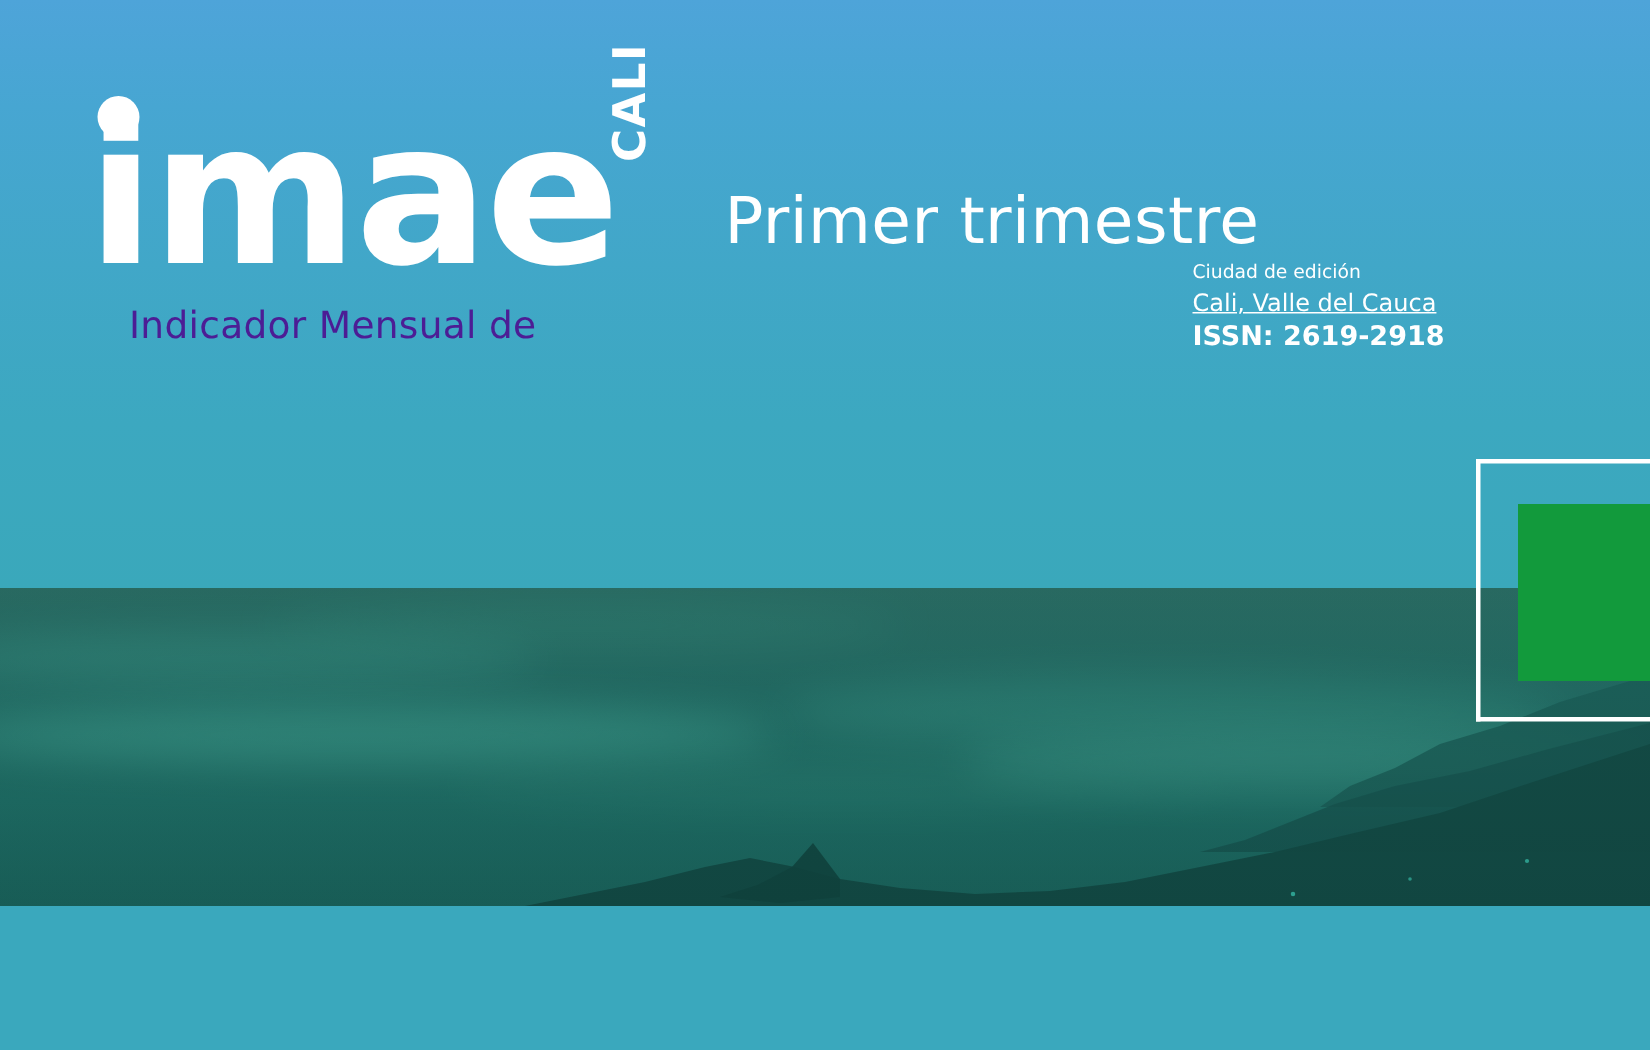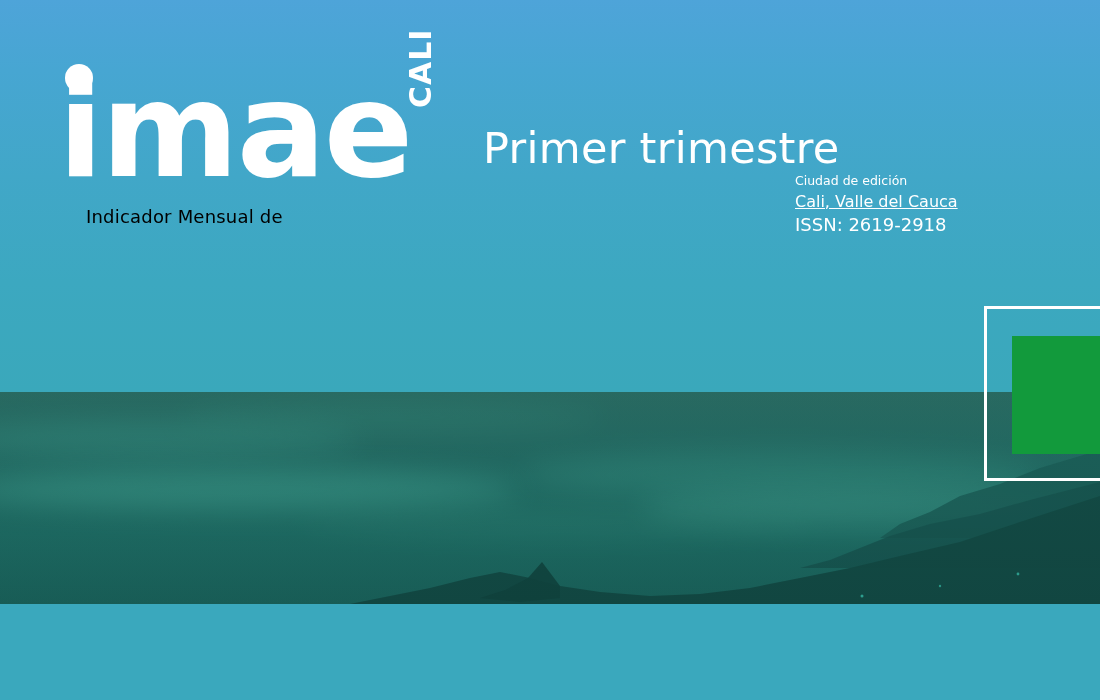--- a/index.html
+++ b/index.html
@@ -121,23 +121,23 @@
     color:#ffffff;
     letter-spacing:1px;
     transform:rotate(-90deg);
     transform-origin:left top;
     font-family:"DejaVu Sans", sans-serif;
     white-space:nowrap;
   }
   .tagline {
     margin-top:6px;
     margin-left:28px;
-    font-size:18px;
+    font-size:25px;
     line-height:34px;
-    color:#000000;
+    color:#4c1d95;
     font-weight:400;
     font-family:"DejaVu Sans", sans-serif;
     letter-spacing:.2px;
   }
 
   
   .quarter {
     position:absolute;
     left:483px; top:122px;
     font-size:43px;
@@ -150,21 +150,21 @@
 
   
   .edition {
     position:absolute;
     left:795px; top:130px;
     color:#ffffff;
     font-family:"DejaVu Sans", sans-serif;
   }
   .ed-small { font-size:12.5px; line-height:20px; font-weight:400;margin-top:41px; }
   .ed-city  { font-size:16px;   line-height:22px; font-weight:400;text-decoration:underline; }
-  .ed-issn  { font-size:18px;   line-height:24px; font-weight:400; }
+  .ed-issn  { font-size:18px;   line-height:24px; font-weight:700; }
 
   
   .frame {
     position:absolute;
     left:984px; top:306px;
     width:160px; height:175px;
     border:3px solid #ffffff;
     border-right:none;
     z-index:5;
   }

